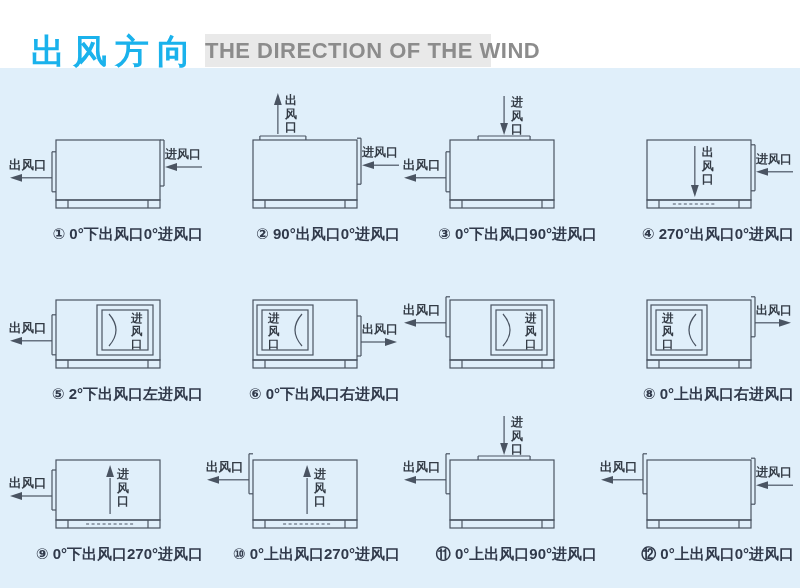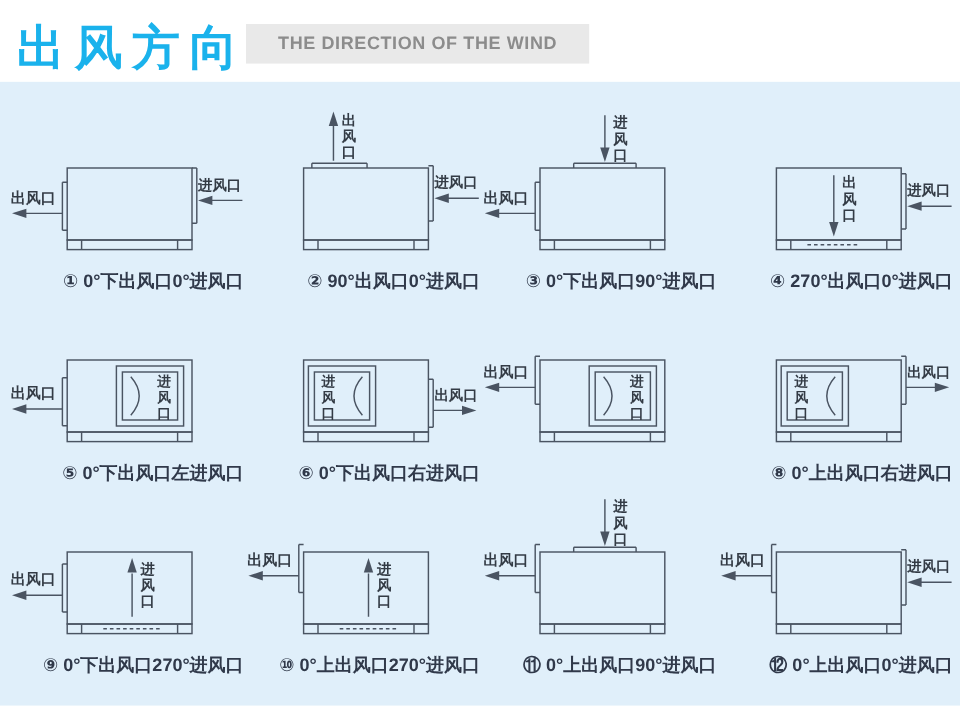--- a/index.html
+++ b/index.html
@@ -4,27 +4,27 @@
 <style>
   html,body{margin:0;padding:0;}
   body{
     width:800px;height:588px;overflow:hidden;background:#ffffff;
     font-family:"Liberation Sans","DejaVu Sans",sans-serif;
     position:relative;
   }
   .topline{position:absolute;top:0;left:0;width:800px;height:3px;background:var(--accent);}
   .header{position:relative;height:68px;background:var(--header-bg);}
   .title-cn{
-    position:absolute;left:14px;top:12px;margin:0;
-    font-size:40px;font-weight:900;color:var(--accent);letter-spacing:8px;
+    position:absolute;left:14px;top:12px;margin:17px;
+    font-size:34px;font-weight:900;color:var(--accent);letter-spacing:8px;
   }
   .title-en{
-    position:absolute;left:205px;top:20px;width:286px;height:33px;line-height:33px;
-    text-align:center;background:var(--en-bg);color:var(--en-text);
-    font-weight:bold;font-size:15px;letter-spacing:.5px;white-space:nowrap;
+    position:absolute;left:205px;top:34px;width:286px;height:33px;line-height:33px;
+    text-align:right;background:var(--en-bg);color:var(--en-text);
+    font-weight:bold;font-size:22px;letter-spacing:.5px;white-space:nowrap;
   }
   .panel{height:520px;background:var(--panel-bg);}
   .grid{display:grid;grid-template-columns:repeat(4,197px);justify-content:center;padding-top:20px;}
   .cell{height:160px;}
   .cell svg{display:block;}
   .caption{
     text-align:right;font-size:15px;font-weight:bold;color:var(--caption);
     margin-top:-3px;white-space:nowrap;
   }
   .dline{stroke:var(--line);stroke-width:1.2;fill:none;}
@@ -135,21 +135,21 @@
           <line x1="46" y1="66.80000000000001" x2="50" y2="66.80000000000001" class="dline"></line>
           <line x1="46" y1="106.80000000000001" x2="50" y2="106.80000000000001" class="dline"></line>
           <text x="3" y="83.80000000000001" font-size="12.5" class="dlabel">出风口</text>
           <line x1="46" y1="92.80000000000001" x2="14" y2="92.80000000000001" class="dline"></line>
           <polygon points="4,92.80000000000001 16,88.9 16,96.70000000000002" class="dfill"></polygon>
           <rect x="91" y="57" width="56" height="50" class="dline"></rect>
           <rect x="96" y="62" width="46" height="40" class="dline"></rect>
           <path d="M103,66 Q117,82 103,98" class="dline"></path>
           <text font-size="11.5" class="dlabel"><tspan x="125" y="74">进</tspan><tspan x="125" y="87.1">风</tspan><tspan x="125" y="100.2">口</tspan></text>
         </svg>
-        <div class="caption">⑤ 0°下出风口左进风口</div>
+        <div class="caption">⑤ 2°下出风口左进风口</div>
       </div>
       <div class="cell">
         <svg viewBox="0 0 197 140" width="197" height="140">
           <rect x="50" y="52" width="104" height="60" class="dline"></rect>
           <rect x="50" y="112" width="104" height="8" class="dline"></rect>
           <line x1="62" y1="112" x2="62" y2="120" class="dline"></line>
           <line x1="142" y1="112" x2="142" y2="120" class="dline"></line>
           <line x1="158" y1="68" x2="158" y2="108" class="dline"></line>
           <line x1="154" y1="68" x2="158" y2="68" class="dline"></line>
           <line x1="154" y1="108" x2="158" y2="108" class="dline"></line>

